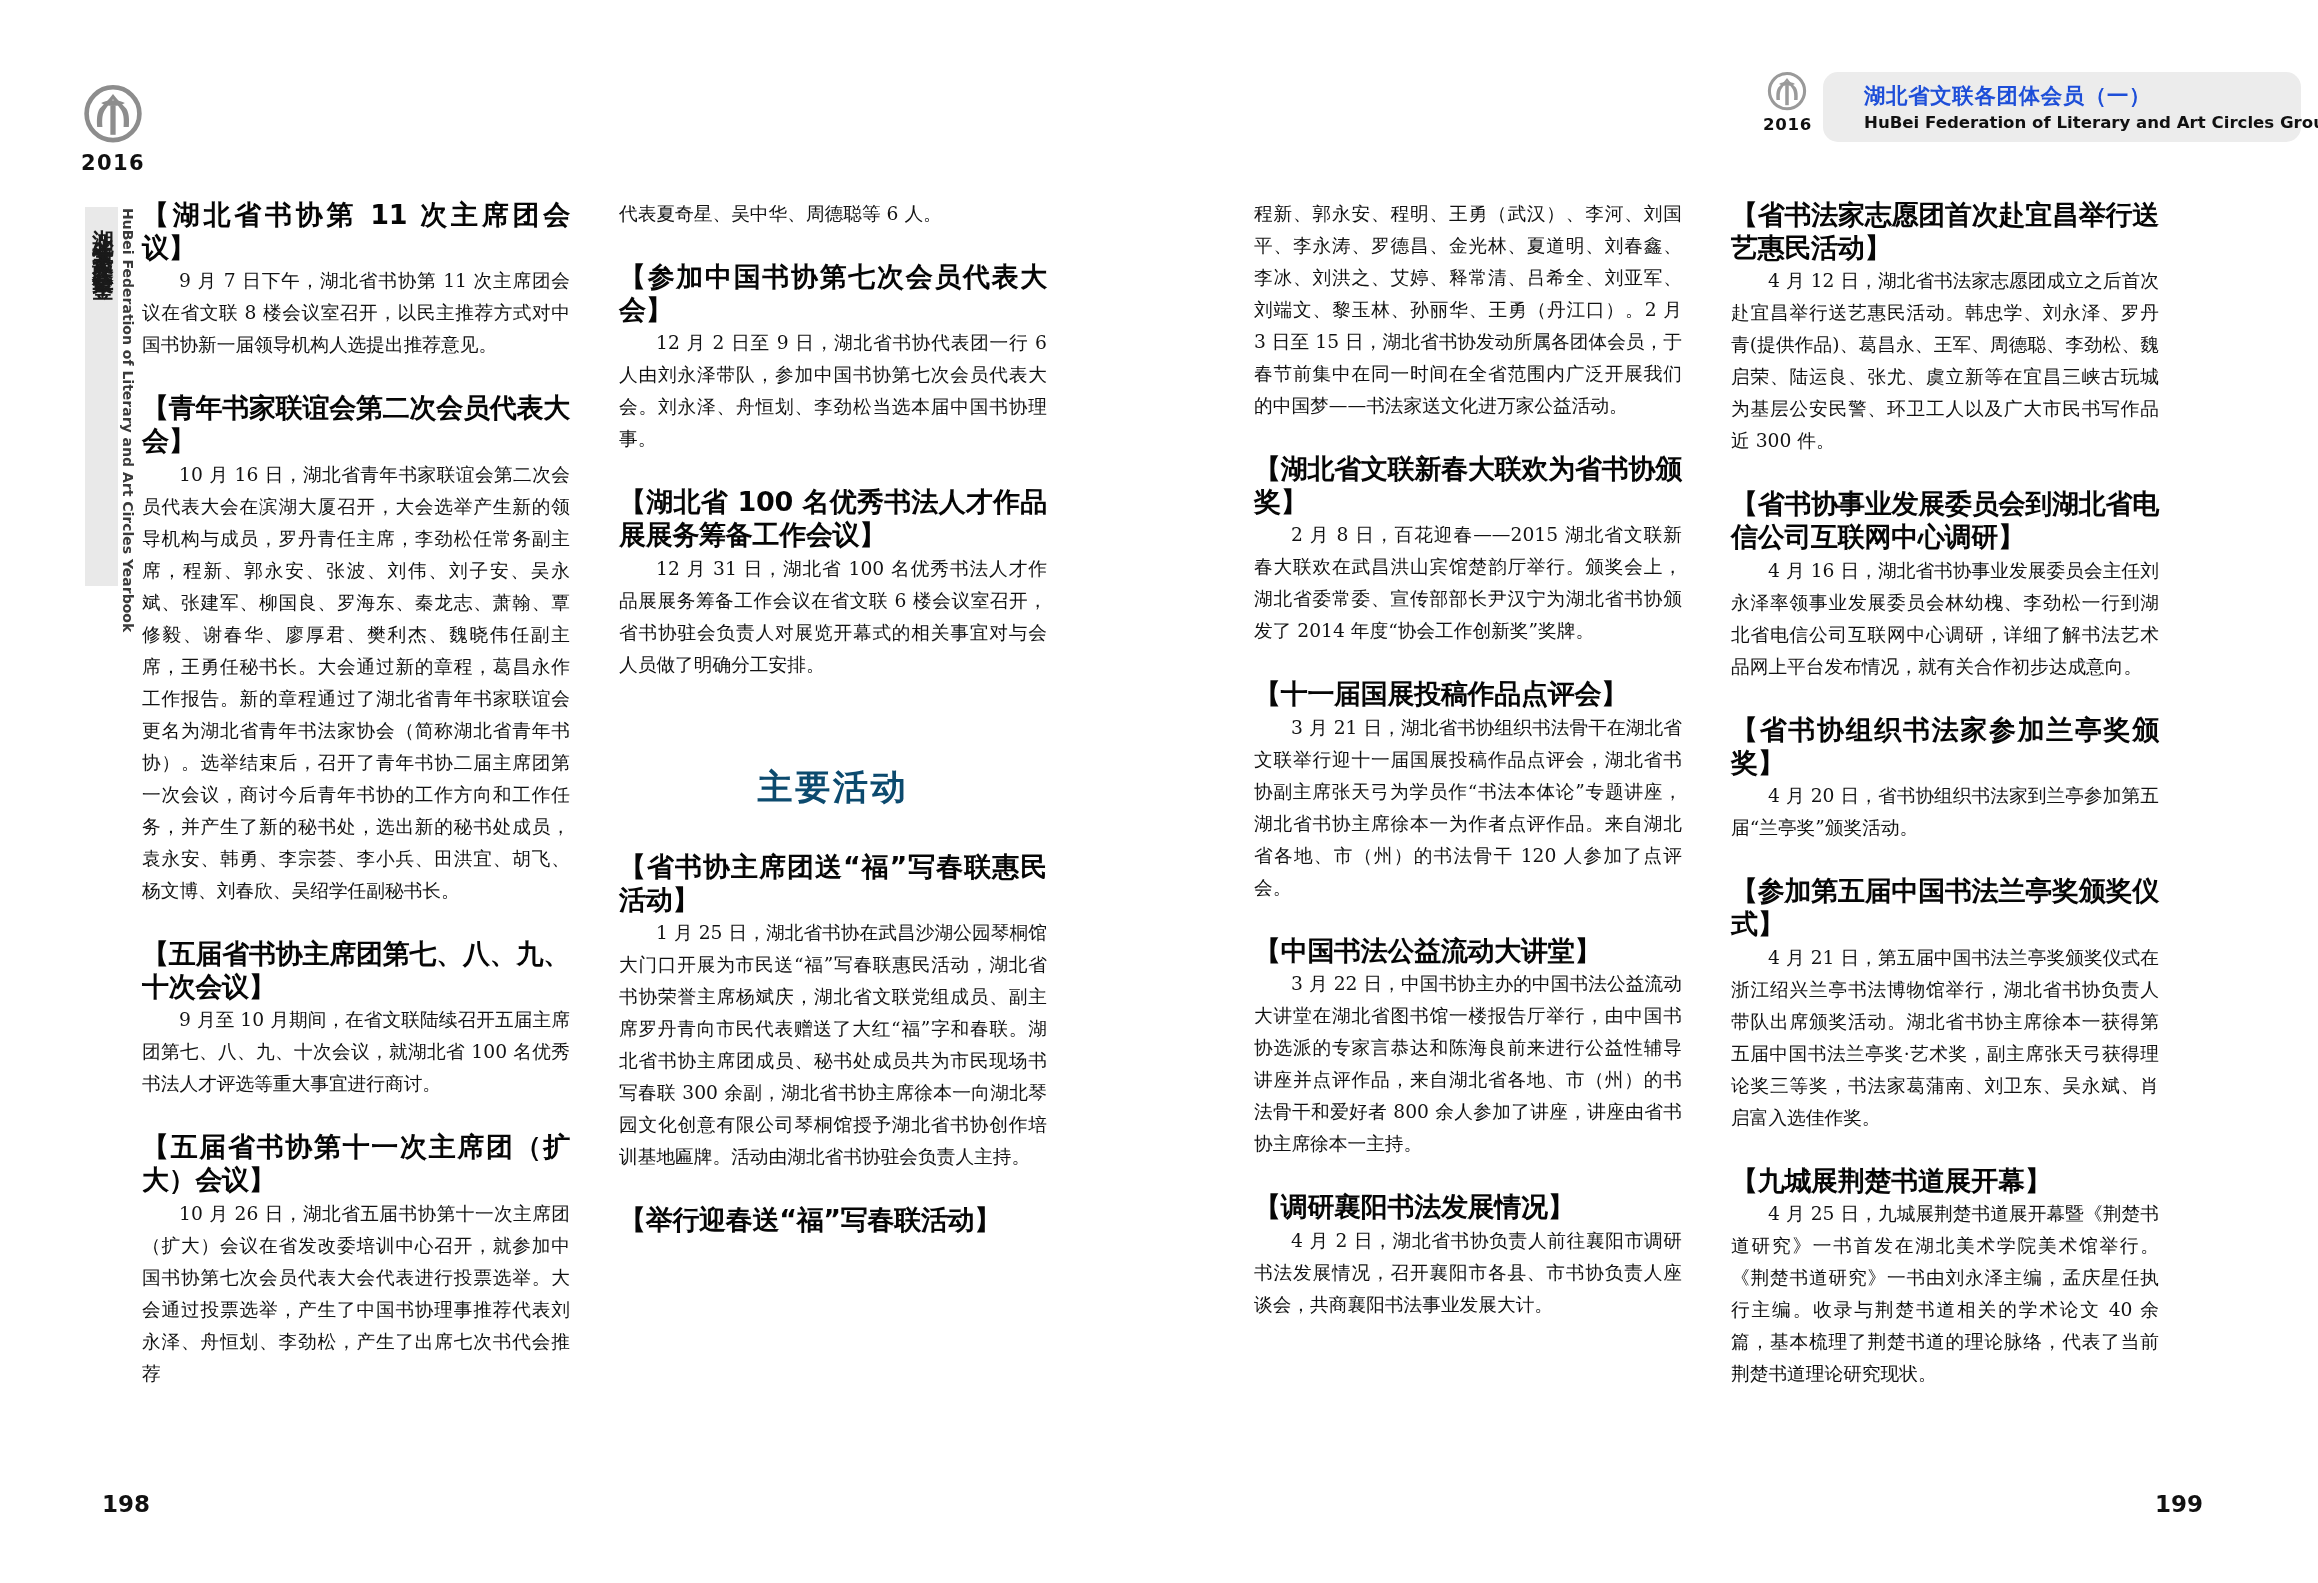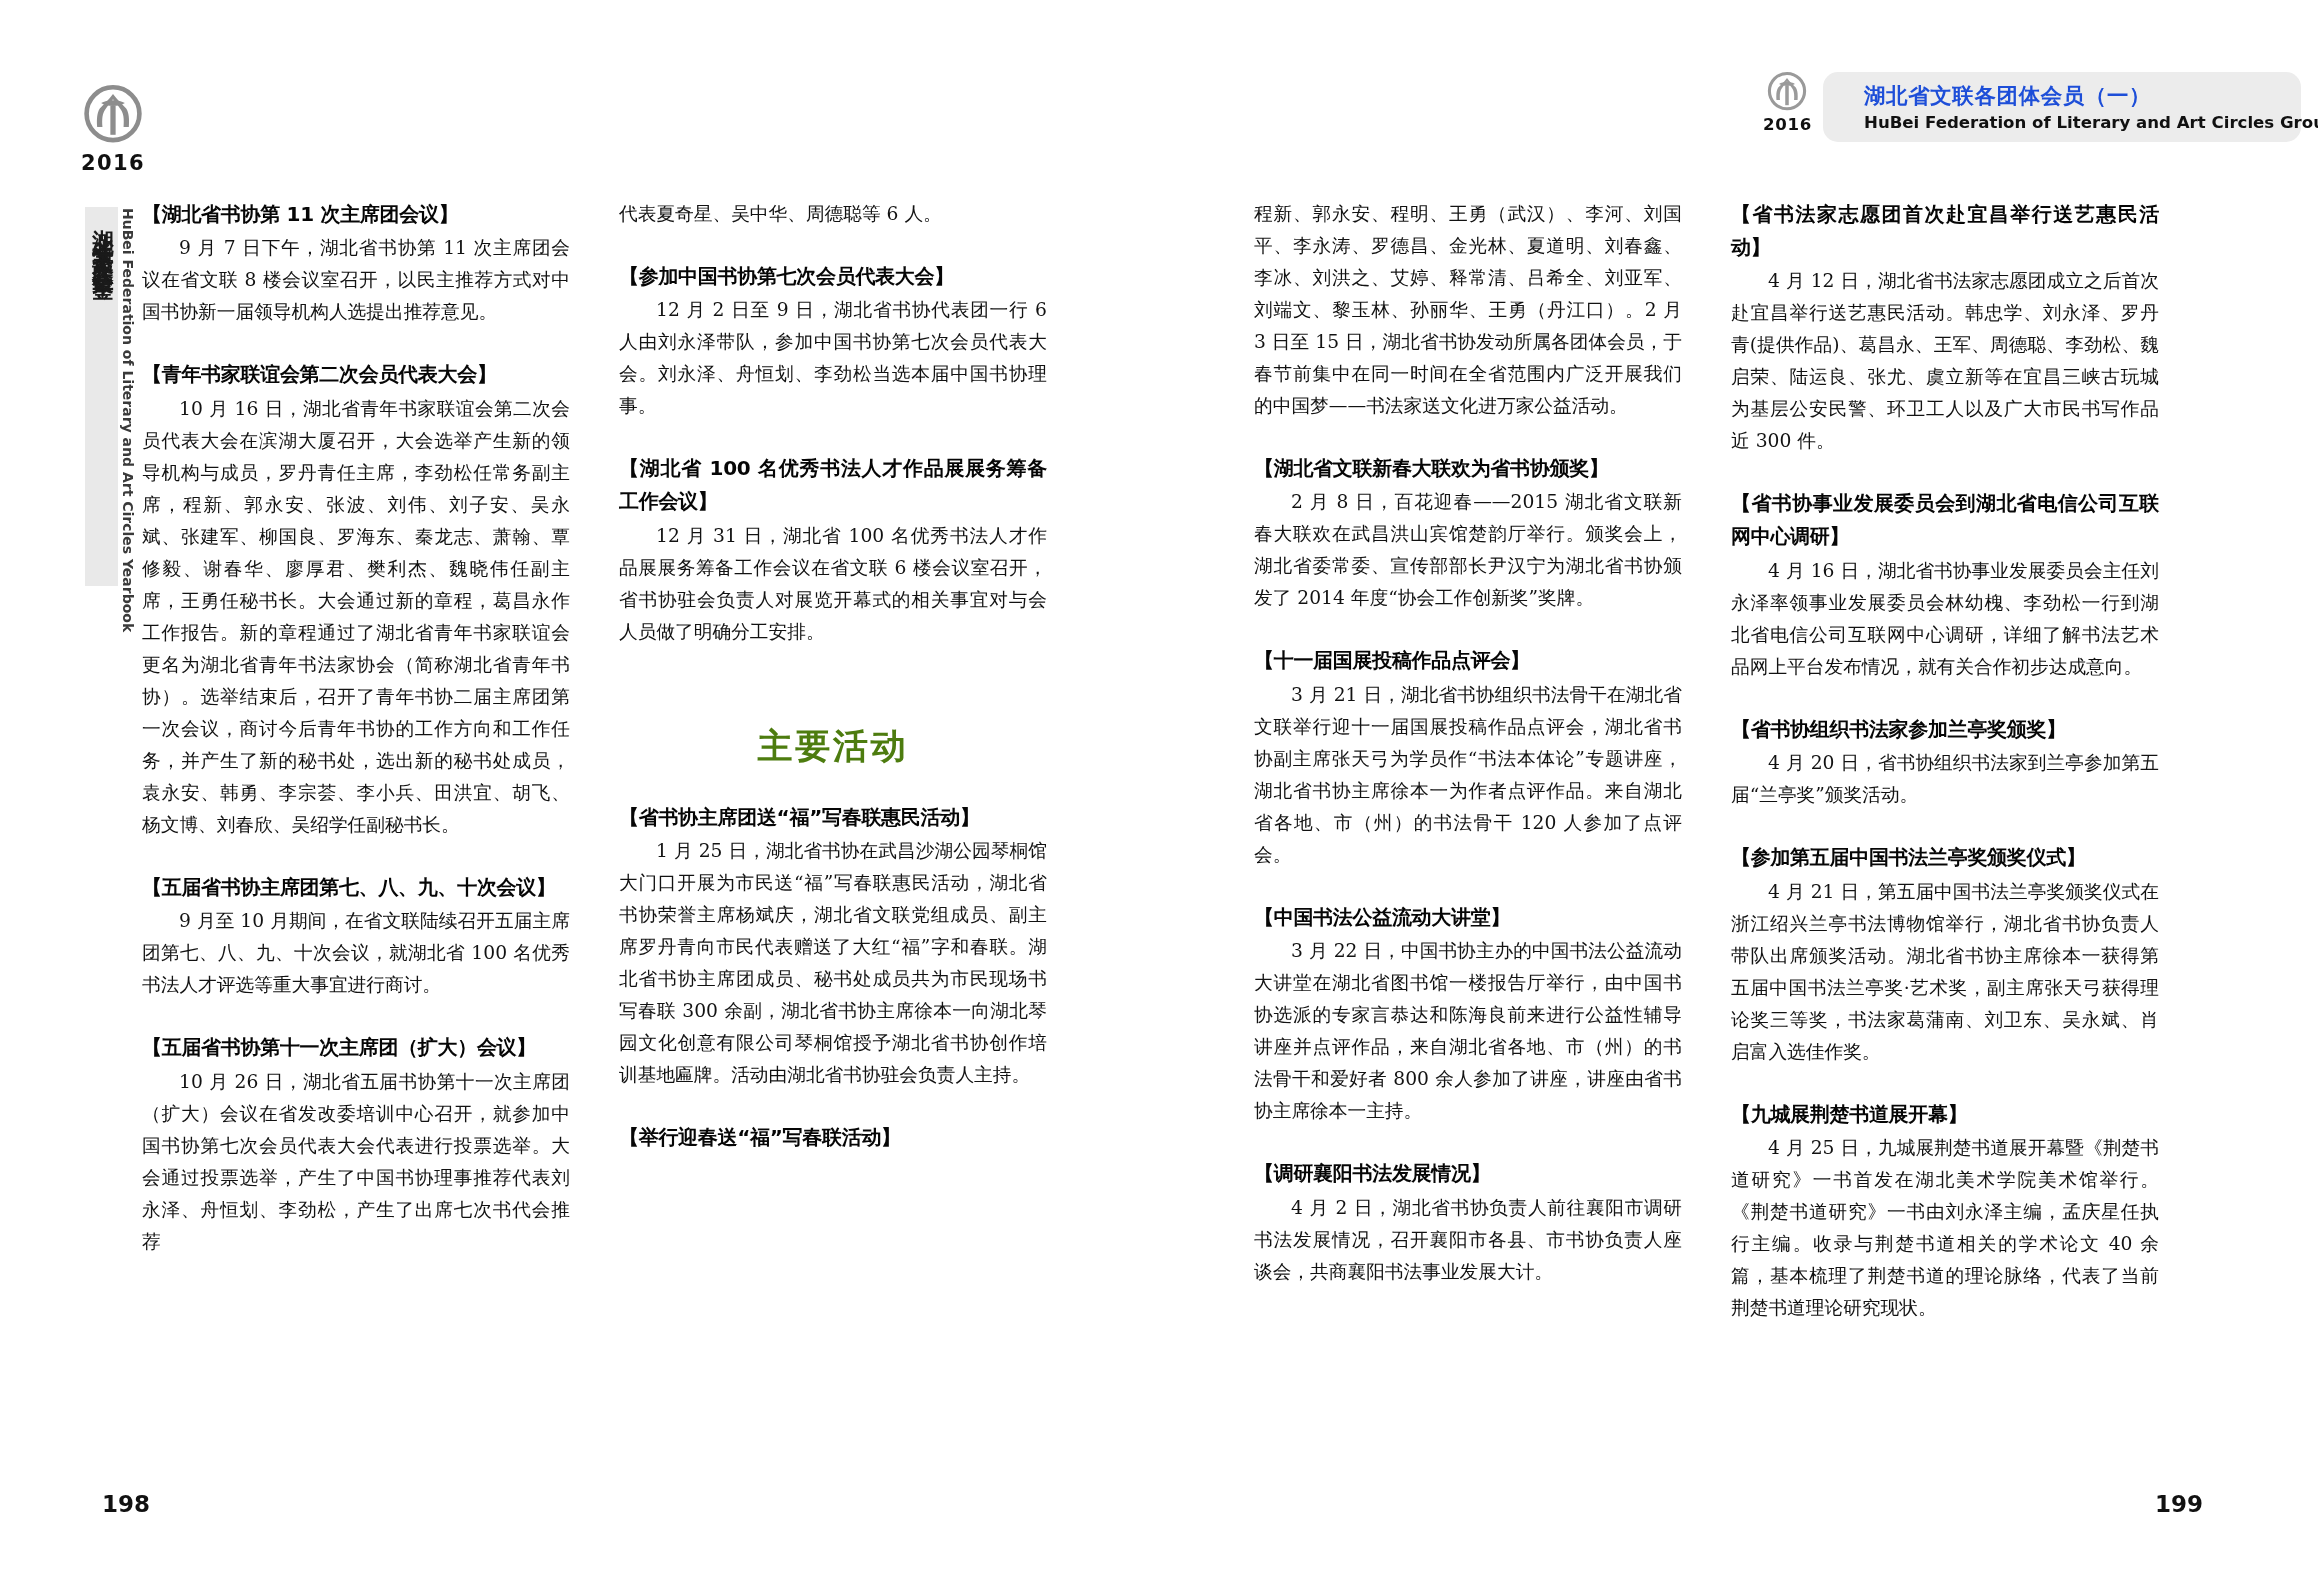--- a/index.html
+++ b/index.html
@@ -145,21 +145,21 @@
   #col1 { left: 142px; }
   #col2 { left: 619px; }
   #col3 { left: 1254px; }
   #col4 { left: 1731px; }
 
   .blk { margin: 0 0 0 0; }
 
   .sec-title {
     font-family: "DejaVu Sans", sans-serif;
     font-weight: bold;
-    font-size: 20px;
+    font-size: 27px;
     line-height: 33px;
     color: #060606;
     letter-spacing: -0.3px;
     margin: 0 0 1.4px 0;
     text-align: justify;
   }
   .para {
     font-family: "DejaVu Serif", "Liberation Serif", serif;
     font-size: 18.7px;
     line-height: 32px;
@@ -174,22 +174,22 @@
   .gap-md { height: 30px; }
   .gap-lg { height: 43px; }
 
   .main-heading {
     font-family: "DejaVu Sans", sans-serif;
     font-weight: bold;
     font-size: 35px;
     line-height: 50px;
     text-align: center;
     letter-spacing: 2.8px;
-    color: #4d7c0f;
-    margin: 0;
+    color: #0c4a6e;
+    margin: 8px;
   }
 
   
   .folio {
     position: absolute;
     font-family: "DejaVu Sans", sans-serif;
     font-weight: bold;
     font-size: 23px;
     color: #111;
   }

